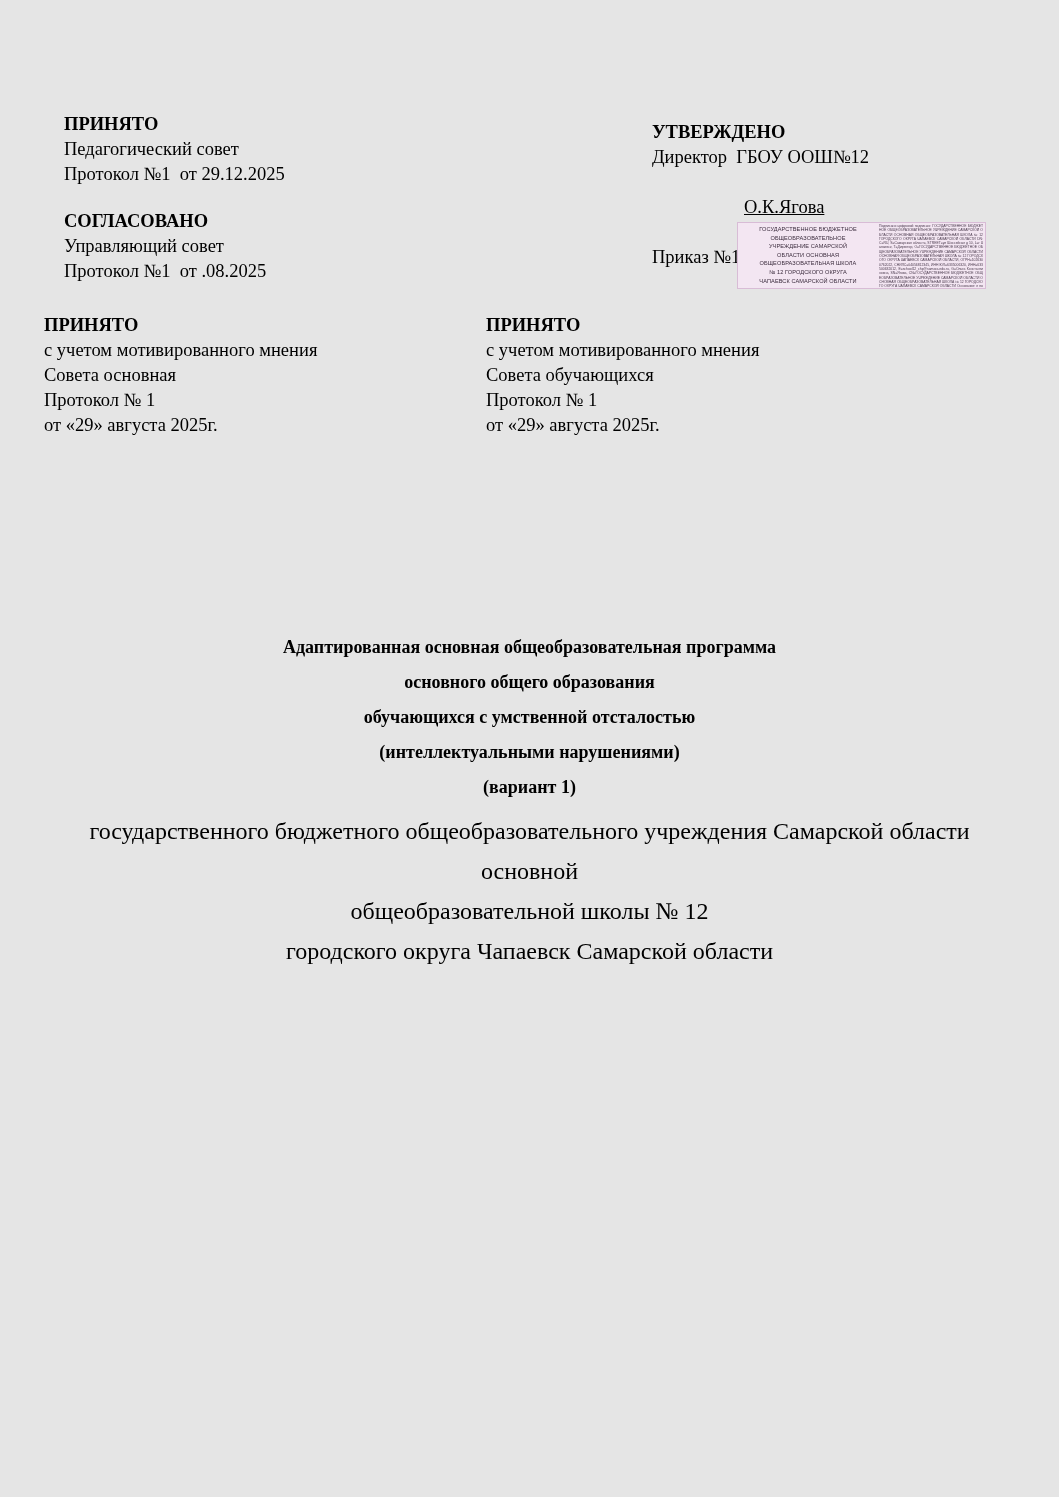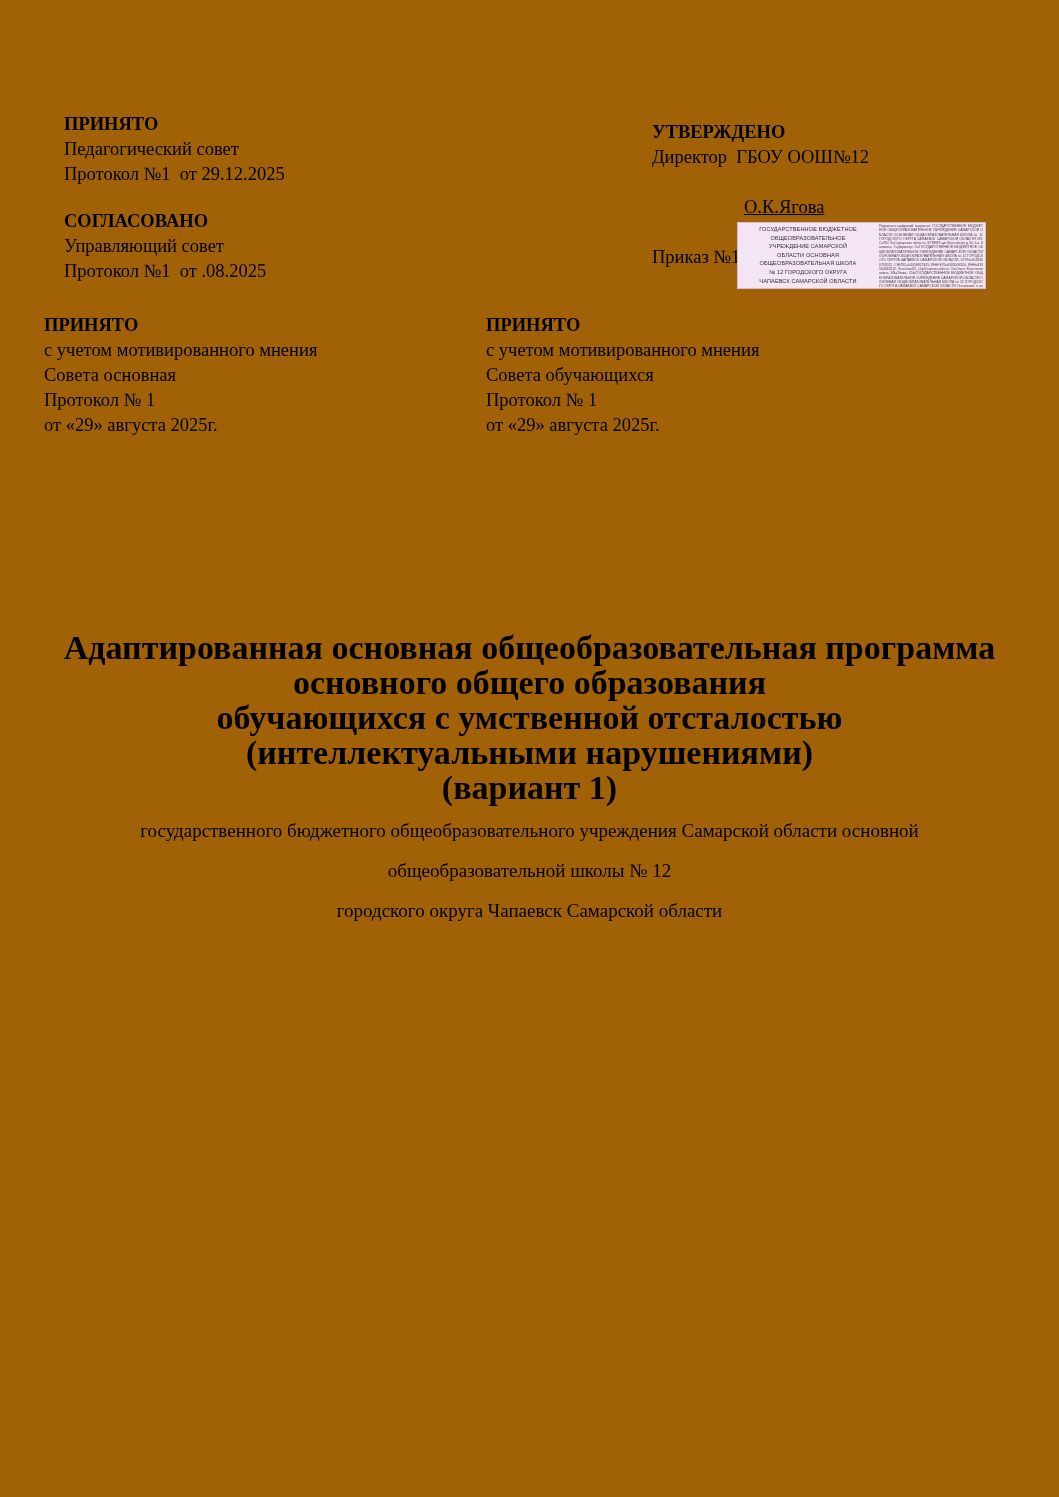--- a/index.html
+++ b/index.html
@@ -11,21 +11,21 @@
     width: 1059px;
     height: 1497px;
     position: relative;
     font-family: "Liberation Serif", "DejaVu Serif", serif;
     color: #000000;
     overflow: hidden;
   }
   .page {
     position: absolute;
     inset: 0;
-    background: #a16207;
+    background: #e5e5e5;
   }
 
   
   .approval-top {
     position: absolute;
     top: 112px;
     left: 0;
     width: 100%;
     height: 180px;
   }
@@ -120,27 +120,27 @@
 
   
   .title-block {
     position: absolute;
     top: 630px;
     left: 0;
     width: 100%;
     text-align: center;
   }
   .title-line {
-    font-size: 34px;
+    font-size: 18px;
     font-weight: bold;
     line-height: 35px;
     padding: 0 60px;
   }
   .subtitle-line {
-    font-size: 19px;
+    font-size: 24px;
     line-height: 40px;
     padding: 0 60px;
     margin-top: 6px;
   }
   .subtitle-line.second {
     margin-top: 0;
   }
 </style>
 </head>
 <body>

